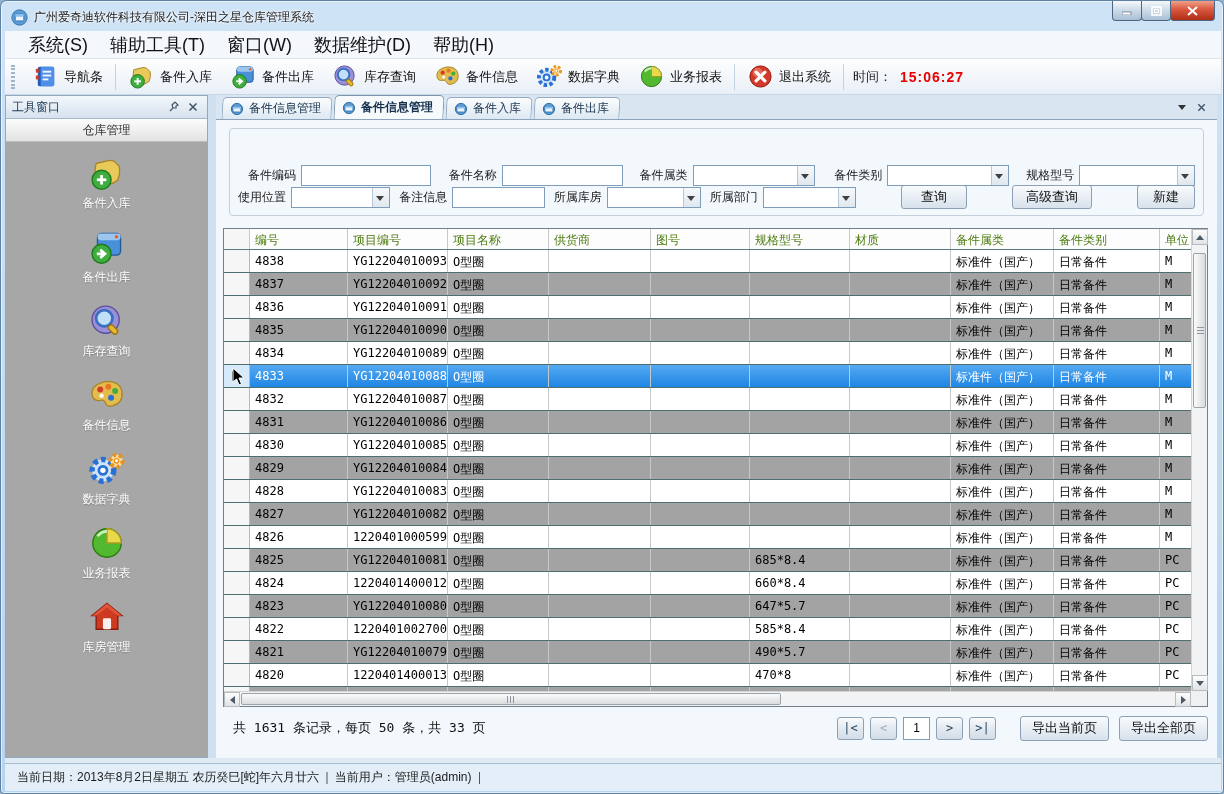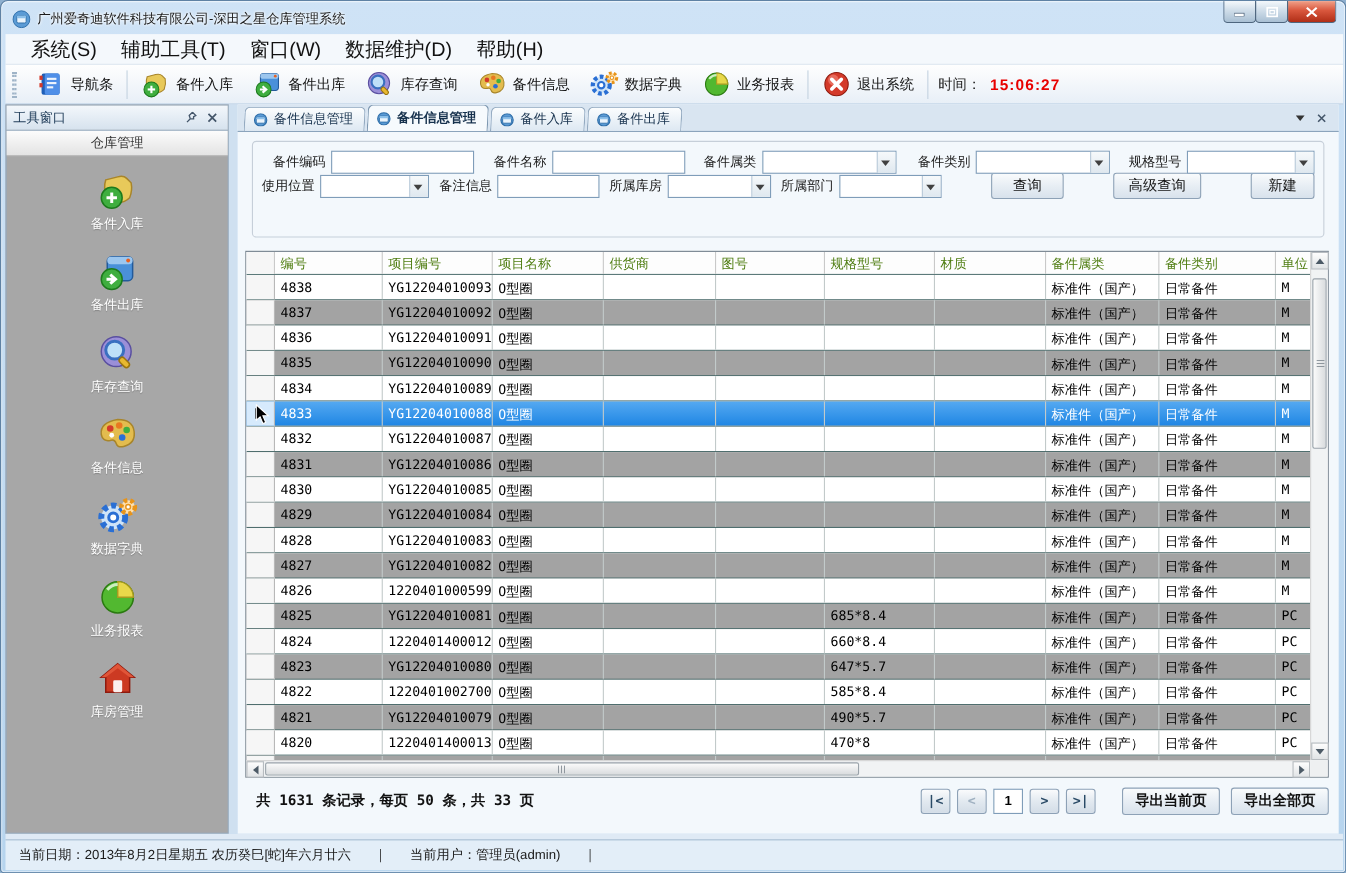--- a/index.html
+++ b/index.html
@@ -60,21 +60,21 @@
          background:linear-gradient(#fbfdfe,#dde8f2); border:1px solid #94aac0; border-bottom:none;
          border-radius:5px 5px 0 0; margin-right:2px; transform:skewX(-3deg); }
   .tab>* { transform:skewX(3deg); }
   .tab.active { background:#f6fafd; font-weight:bold; height:24px; border-color:#7d97b0; position:relative; z-index:2; }
   .tab .ic { width:14px; height:12px; }
   .strip-ctrl { margin-left:auto; display:flex; align-items:center; gap:10px; padding:0 10px 6px 0; }
   .tri-down { width:0; height:0; border-left:4px solid transparent; border-right:4px solid transparent; border-top:5px solid #333; }
 
   
   .groupbox { position:absolute; left:13px; top:33px; width:975px; height:88px; border:1px solid #c6cfd9;
-              border-radius:4px; padding:7px 8px; display:flex; flex-direction:column; justify-content:flex-start; }
+              border-radius:4px; padding:7px 8px; display:flex; flex-direction:column; justify-content:flex-end; }
   .frow { display:flex; align-items:center; height:22px; }
   .flabel { font-size:12px; color:#1a1a1a; text-align:right; margin-right:5px; white-space:pre; }
   .l1{width:58px}.l2{width:57px}.l3{width:56px}.l4{width:58px}.l5{width:56px}
   .fld { height:21px; background:#fff; border:1px solid #7f9db9; position:relative; }
   .f1{width:130px;margin-right:9px}.f2{width:121px;margin-right:9px}.f3{width:123px;margin-right:9px}
   .f4{width:122px;margin-right:9px}.f5{width:116px}
   .fld input { width:100%; height:100%; border:none; outline:none; font-size:12px; padding:0 3px; background:transparent; }
   .fld.sel::after { content:""; position:absolute; right:5px; top:8px; width:0; height:0;
                     border-left:4px solid transparent; border-right:4px solid transparent; border-top:5px solid #404040; }
   .fld.sel .dd { position:absolute; right:0; top:0; width:17px; height:100%; background:linear-gradient(#f6f9fb,#dfe8ef); border-left:1px solid #b5c7d8; }
@@ -120,38 +120,38 @@
   .vthumb { position:absolute; left:1px; width:13px; top:24px; height:155px; background:linear-gradient(90deg,#fbfbfb,#d9dcde);
             border:1px solid #9aa3aa; border-radius:2px; }
   .vthumb::after { content:""; position:absolute; left:3px; top:50%; margin-top:-4px; width:7px; height:8px;
                    background:repeating-linear-gradient(#8f979e 0 1px,transparent 1px 3px); }
   .hthumb { position:absolute; top:1px; height:12px; left:17px; width:540px; background:linear-gradient(#fbfbfb,#d9dcde);
             border:1px solid #9aa3aa; border-radius:2px; }
   .hthumb::after { content:""; position:absolute; top:2px; left:50%; margin-left:-4px; height:7px; width:8px;
                    background:repeating-linear-gradient(90deg,#8f979e 0 1px,transparent 1px 3px); }
 
   
-  .pager { position:absolute; left:7px; top:618px; width:985px; height:30px; display:flex; align-items:center;font-weight:bold; }
+  .pager { position:absolute; left:7px; top:618px; width:985px; height:30px; display:flex; align-items:center; }
   .pg-summary { font-size:13px; color:#111; font-family:"DejaVu Sans Mono","Liberation Mono",monospace; margin-left:10px; }
   .pg-nav { margin-left:auto; display:flex; gap:6px; align-items:center; }
   .pgbtn { width:27px; height:23px; font-size:12px; color:#2a4a66; background:linear-gradient(#fafbfc,#e2e9f0 50%,#d3dde7);
            border:1px solid #8da1b6; border-radius:3px; display:flex; align-items:center; justify-content:center;
            font-family:"DejaVu Sans Mono",monospace; }
   .pgbtn.dis { color:#9fb0c0; }
   .pgbox { width:27px; height:23px; background:#fff; border:1px solid #7f9db9; font-size:12px; color:#000;
            display:flex; align-items:center; justify-content:center; }
   .expbtn { height:25px; padding:0 11px; margin-left:10px; font-size:13px; color:#111;
             background:linear-gradient(#f9fbfc,#e9eff5 45%,#d8e2ec); border:1px solid #8da1b6; border-radius:3px;
             display:flex; align-items:center; }
   .expbtn.first { margin-left:24px; }
 
   
   .bottomstrip { position:absolute; left:4px; top:757px; width:1216px; height:5px; background:#dfeaf5; }
   .statusbar { position:absolute; left:4px; top:762px; width:1216px; height:28px; background:#e3eef8;
-               border-top:1px solid #a8bed2; display:flex; align-items:center; padding-left:12px; gap:21px; }
+               border-top:1px solid #a8bed2; display:flex; align-items:center; padding-left:12px; gap:2px; }
   .statusbar span { font-size:12px; color:#1a1a1a; }
 
   .cursor { position:absolute; left:231px; top:366px; z-index:9; }
 
   .hidden-defs { position:absolute; width:0; height:0; overflow:hidden; }
 </style>
 </head>
 <body>
 
 <svg class="hidden-defs" xmlns="http://www.w3.org/2000/svg">

